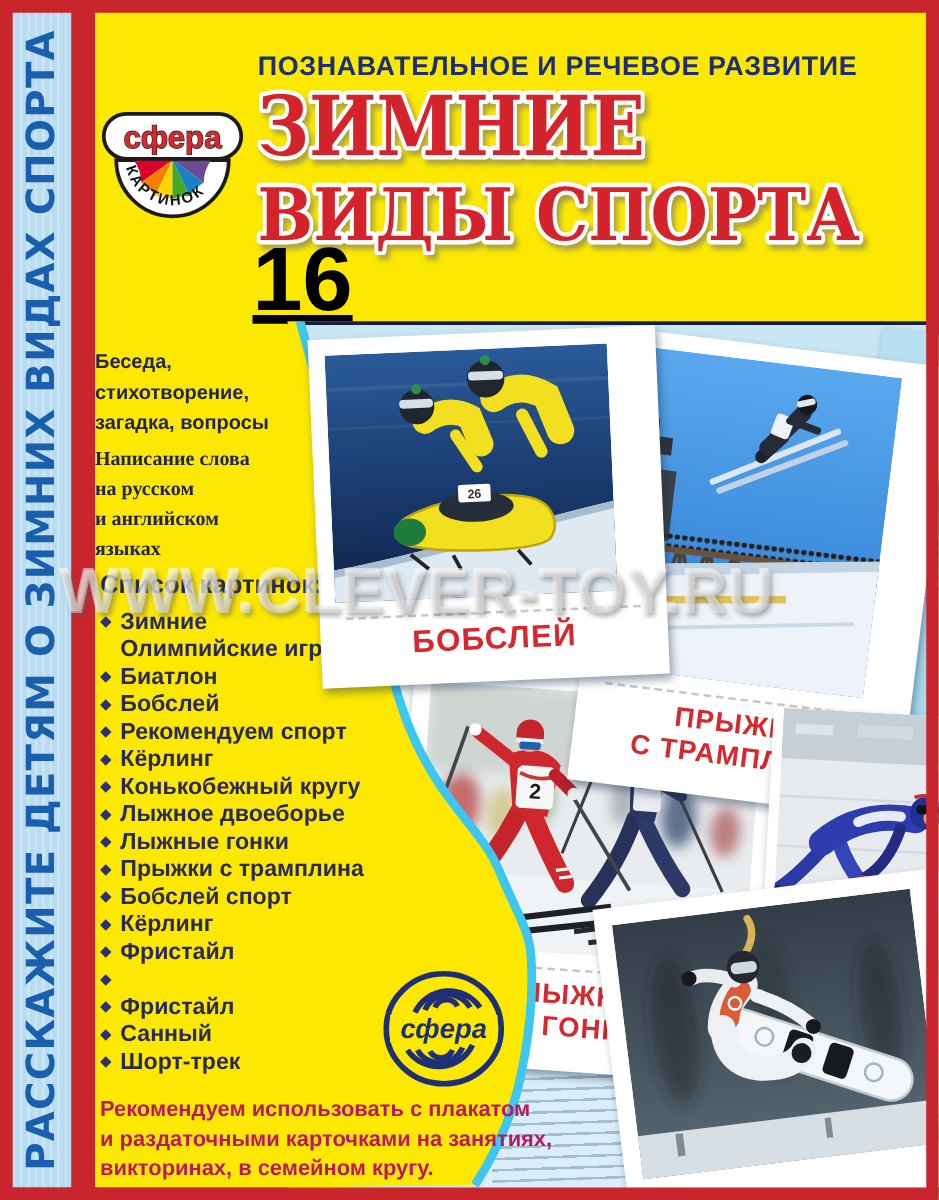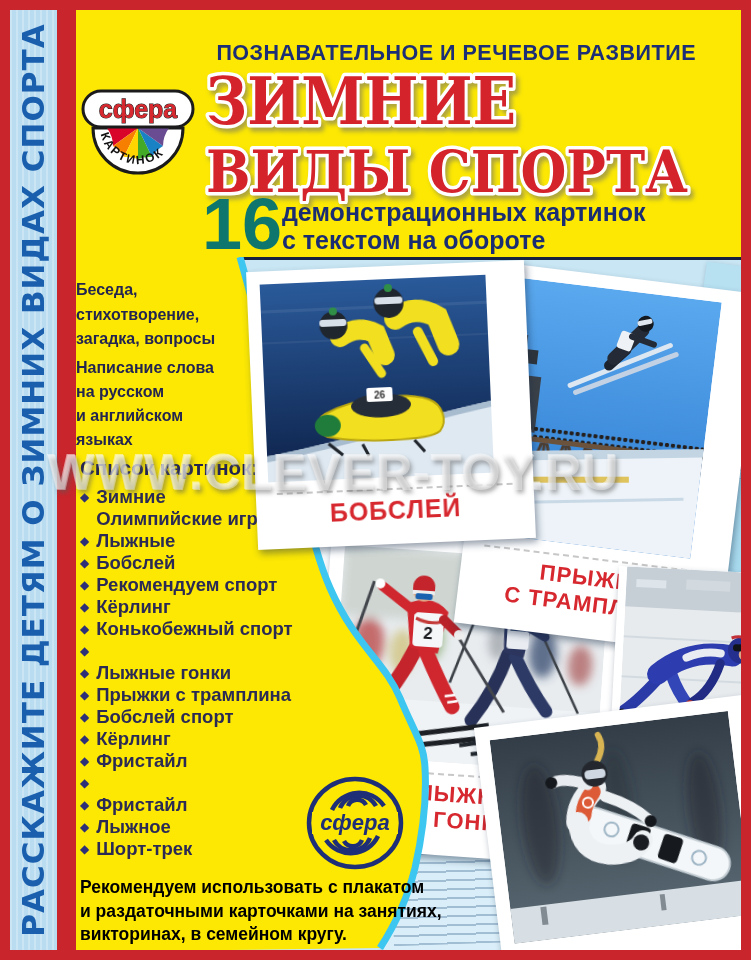--- a/index.html
+++ b/index.html
@@ -8,42 +8,42 @@
   
   .sidebar{position:absolute;left:10px;top:10px;width:47px;height:940px;background:#b9dcf0;
            background-image:repeating-linear-gradient(90deg,rgba(255,255,255,.25) 0 2px,transparent 2px 6px);}
   .vtext{position:absolute;left:10px;top:10px;width:940px;height:47px;
          transform:rotate(-90deg) translateX(-940px);transform-origin:top left;
          text-align:center;line-height:47px;font-size:31px;font-weight:bold;color:#1a5fae;
          letter-spacing:1px;white-space:nowrap;font-family:"DejaVu Sans","Liberation Sans",sans-serif;}
   
   .content{position:absolute;left:76px;top:10px;width:665px;height:940px;background:#fce803;}
   
-  .tagline{position:absolute;left:120px;top:31px;width:500px;text-align:right;
+  .tagline{position:absolute;left:120px;top:31px;width:500px;text-align:center;
            font-size:21.5px;font-weight:bold;color:#1c2e75;letter-spacing:.5px;}
   .title-svg{position:absolute;left:124px;top:52px;filter:drop-shadow(3px 4px 2px rgba(110,110,110,.55));}
   .title-text{font-family:"DejaVu Serif","Liberation Serif",serif;font-weight:bold;fill:#d5232b;
               stroke:#ffffff;stroke-width:7px;paint-order:stroke;stroke-linejoin:round;}
-  .count{position:absolute;left:126px;top:178px;font-size:72px;line-height:1;font-weight:bold;color:#0f766e;}
+  .count{position:absolute;left:126px;top:178px;font-size:72px;line-height:1;font-weight:bold;color:#000000;text-decoration:underline;}
   .count-caption{position:absolute;left:206px;top:188px;font-size:25px;line-height:28px;font-weight:bold;
                  color:#1b2d72;white-space:pre-line;}
   
   .photo-area{position:absolute;left:154px;top:247px;width:511px;height:693px;background:#c9e6f4;
               border-top:3px solid #16203f;}
   .curve{position:absolute;left:154px;top:247px;z-index:30;pointer-events:none;}
   
   .feature{position:absolute;left:0;width:240px;font-size:16px;font-weight:bold;color:#232550;
            line-height:24.5px;white-space:pre-line;z-index:32;}
   .list-title{position:absolute;left:4px;top:446px;font-size:20.5px;font-weight:bold;color:#232550;z-index:32;}
   .pic-list{position:absolute;left:4px;top:476px;margin:0;padding:0;list-style:none;z-index:32;width:240px;}
   .pic-list li{display:flex;gap:7px;line-height:22px;}
   .bullet{color:#2d3076;font-size:12px;line-height:22px;}
   .li-text{font-size:18.5px;font-weight:bold;color:#2a2a55;white-space:pre-line;}
   .footer-note{position:absolute;left:4px;top:866px;width:372px;font-size:17.5px;line-height:23.5px;
-               font-weight:bold;color:#000000;white-space:pre-line;z-index:32;}
+               font-weight:bold;color:#be185d;white-space:pre-line;z-index:32;}
   .logo-bottom{position:absolute;left:228px;top:764px;z-index:32;}
   .badge{position:absolute;left:4px;top:78px;z-index:5;}
   
   .card{position:absolute;background:#fff;box-shadow:2px 4px 7px rgba(25,45,70,.45);}
   .card-label{color:#d6282e;font-weight:bold;text-align:center;letter-spacing:1px;white-space:pre-line;}
   .dashline{border-top:2px dashed #c7c7c7;margin:7px 8px 4px;height:0;}
   .back{position:absolute;box-shadow:1px 2px 5px rgba(25,45,70,.3);}
   .flines{background:repeating-linear-gradient(to bottom,rgba(70,110,150,.38) 0 2px,transparent 2px 9px);}
   .watermark{position:absolute;left:48px;top:444px;z-index:60;font-size:50px;font-weight:bold;
              letter-spacing:1px;color:rgba(248,248,248,.42);white-space:nowrap;
@@ -77,22 +77,20 @@
       <rect x="3" y="3" width="110" height="36" rx="18" fill="#ffffff" stroke="#1b1b1b" stroke-width="3"></rect>
       <text x="58" y="30" text-anchor="middle" font-size="25" font-weight="bold" fill="#d6282e" stroke="#1b1b1b" stroke-width="1" paint-order="stroke">сфера</text>
     </svg>
 
     <div class="tagline">ПОЗНАВАТЕЛЬНОЕ И РЕЧЕВОЕ РАЗВИТИЕ</div>
     <svg class="title-svg" width="512" height="142" viewBox="0 0 512 142">
       <text class="title-text" x="6" y="62" font-size="66" textLength="310" lengthAdjust="spacingAndGlyphs">ЗИМНИЕ</text>
       <text class="title-text" x="6" y="130" font-size="58" textLength="482" lengthAdjust="spacingAndGlyphs">ВИДЫ СПОРТА</text>
     </svg>
     <div class="count">16</div>
-    <div class="count-caption">демонстрационных картинок
-с текстом на обороте</div>
 
     <div class="photo-area">
 
       <div class="back flines" style="left:455px;top:6px;width:88px;height:310px;background:#b7e0f1;transform:rotate(8deg);z-index:2;"></div>
       <div class="back" style="left:240px;top:170px;width:90px;height:170px;background:#fbfdff;transform:rotate(-8deg);z-index:3;"></div>
       <div class="back" style="left:64px;top:285px;width:75px;height:185px;background:#f6fafc;transform:rotate(3deg);z-index:3;"></div>
       <div class="back" style="left:415px;top:160px;width:115px;height:175px;background:#a8daee;transform:rotate(10deg);z-index:4;padding:8px 6px;">
         <div class="flines" style="height:46px;margin-bottom:8px;"></div>
         <div style="font-size:13px;font-style:italic;color:#4a7aa8;">с тр</div>
         <div style="font-size:12px;color:#55718c;margin-top:6px;">[sk</div>
@@ -326,53 +324,54 @@
     </div>
 
     <svg class="curve" width="511" height="693" viewBox="0 0 511 693">
       <path d="M10,0 C30,70 48,148 60,191 C74,242 84,295 100,331 C125,388 155,405 170,441 C185,477 194,487 195,511 C197,545 192,580 185,611 C177,643 165,668 150,691 L0,693 L0,0 Z" fill="#fce803"></path>
       <path d="M10,0 C30,70 48,148 60,191 C74,242 84,295 100,331 C125,388 155,405 170,441 C185,477 194,487 195,511 C197,545 192,580 185,611 C177,643 165,668 150,691" fill="none" stroke="#3cc6f0" stroke-width="7"></path>
     </svg>
 
     <div class="feature" style="top:268px;">Беседа,
 стихотворение,
 загадка, вопросы</div>
-    <div class="feature" style="top:346px;line-height:24px;">Написание слова
+    <div class="feature" style="top:346px;line-height:24px;font-family:Liberation Serif, serif;">Написание слова
 на русском
 и английском
 языках</div>
     <div class="list-title">Список картинок:</div>
     <ul class="pic-list">
         <li>
           <span class="bullet">◆</span>
           <span class="li-text">Зимние
 Олимпийские игры</span>
         </li>
         <li>
           <span class="bullet">◆</span>
-          <span class="li-text">Лыжные</span>
+          <span class="li-text">Биатлон</span>
         </li>
         <li>
           <span class="bullet">◆</span>
           <span class="li-text">Бобслей</span>
         </li>
         <li>
           <span class="bullet">◆</span>
           <span class="li-text">Рекомендуем спорт</span>
         </li>
         <li>
           <span class="bullet">◆</span>
           <span class="li-text">Кёрлинг</span>
         </li>
         <li>
           <span class="bullet">◆</span>
-          <span class="li-text">Конькобежный спорт</span>
-        </li>
-        <li>
-          <span class="bullet">◆</span>
+          <span class="li-text">Конькобежный кругу</span>
+        </li>
+        <li>
+          <span class="bullet">◆</span>
+          <span class="li-text">Лыжное двоеборье</span>
         </li>
         <li>
           <span class="bullet">◆</span>
           <span class="li-text">Лыжные гонки</span>
         </li>
         <li>
           <span class="bullet">◆</span>
           <span class="li-text">Прыжки с трамплина</span>
         </li>
         <li>
@@ -389,21 +388,21 @@
         </li>
         <li>
           <span class="bullet">◆</span>
         </li>
         <li>
           <span class="bullet">◆</span>
           <span class="li-text">Фристайл</span>
         </li>
         <li>
           <span class="bullet">◆</span>
-          <span class="li-text">Лыжное</span>
+          <span class="li-text">Санный</span>
         </li>
         <li>
           <span class="bullet">◆</span>
           <span class="li-text">Шорт-трек</span>
         </li>
       </ul>
     <div class="footer-note">Рекомендуем использовать с плакатом
 и раздаточными карточками на занятиях,
 викторинах, в семейном кругу.</div>
 

